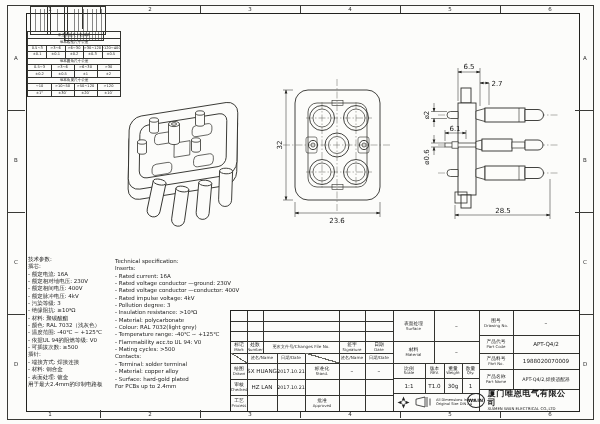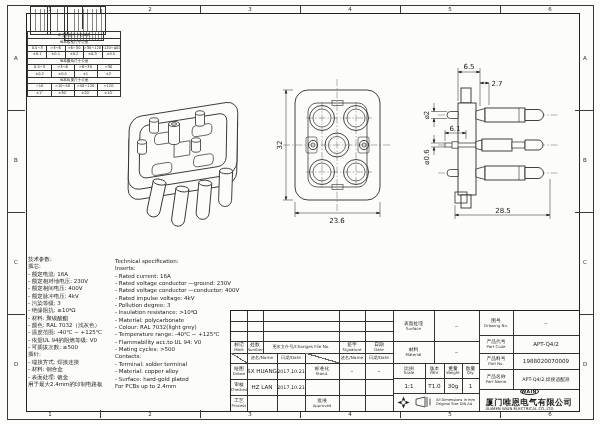--- a/index.html
+++ b/index.html
@@ -517,21 +517,21 @@
       <span class="cn">产品料号</span>
         <span class="en">Part No.</span>
       </div>
     <div class="cell val" style="left:282px;top:42px;width:66px;height:16px">1988020070009</div>
     <div class="cell" style="left:248px;top:58px;width:34px;height:20px">
       <span class="cn">产品名称</span>
         <span class="en">Part Name</span>
       </div>
     <div class="cell val" style="left:282px;top:58px;width:66px;height:20px;font-size:4.8px">APT-Q4/2,焊接适配器</div>
 
-    <div class="cell" style="left:248px;top:78px;width:100px;height:22px;flex-direction:column;gap:3px">
+    <div class="cell" style="left:236px;top:78px;width:100px;height:22px;flex-direction:row;gap:3px">
       <div class="logo">WAIN</div>
       <div style="text-align:left">
         <div class="co-cn">厦门唯恩电气有限公司</div>
         <div class="co-en">XIAMEN WAIN ELECTRICAL CO.,LTD</div>
       </div>
     </div>
   </div>
 
 </div>
 

